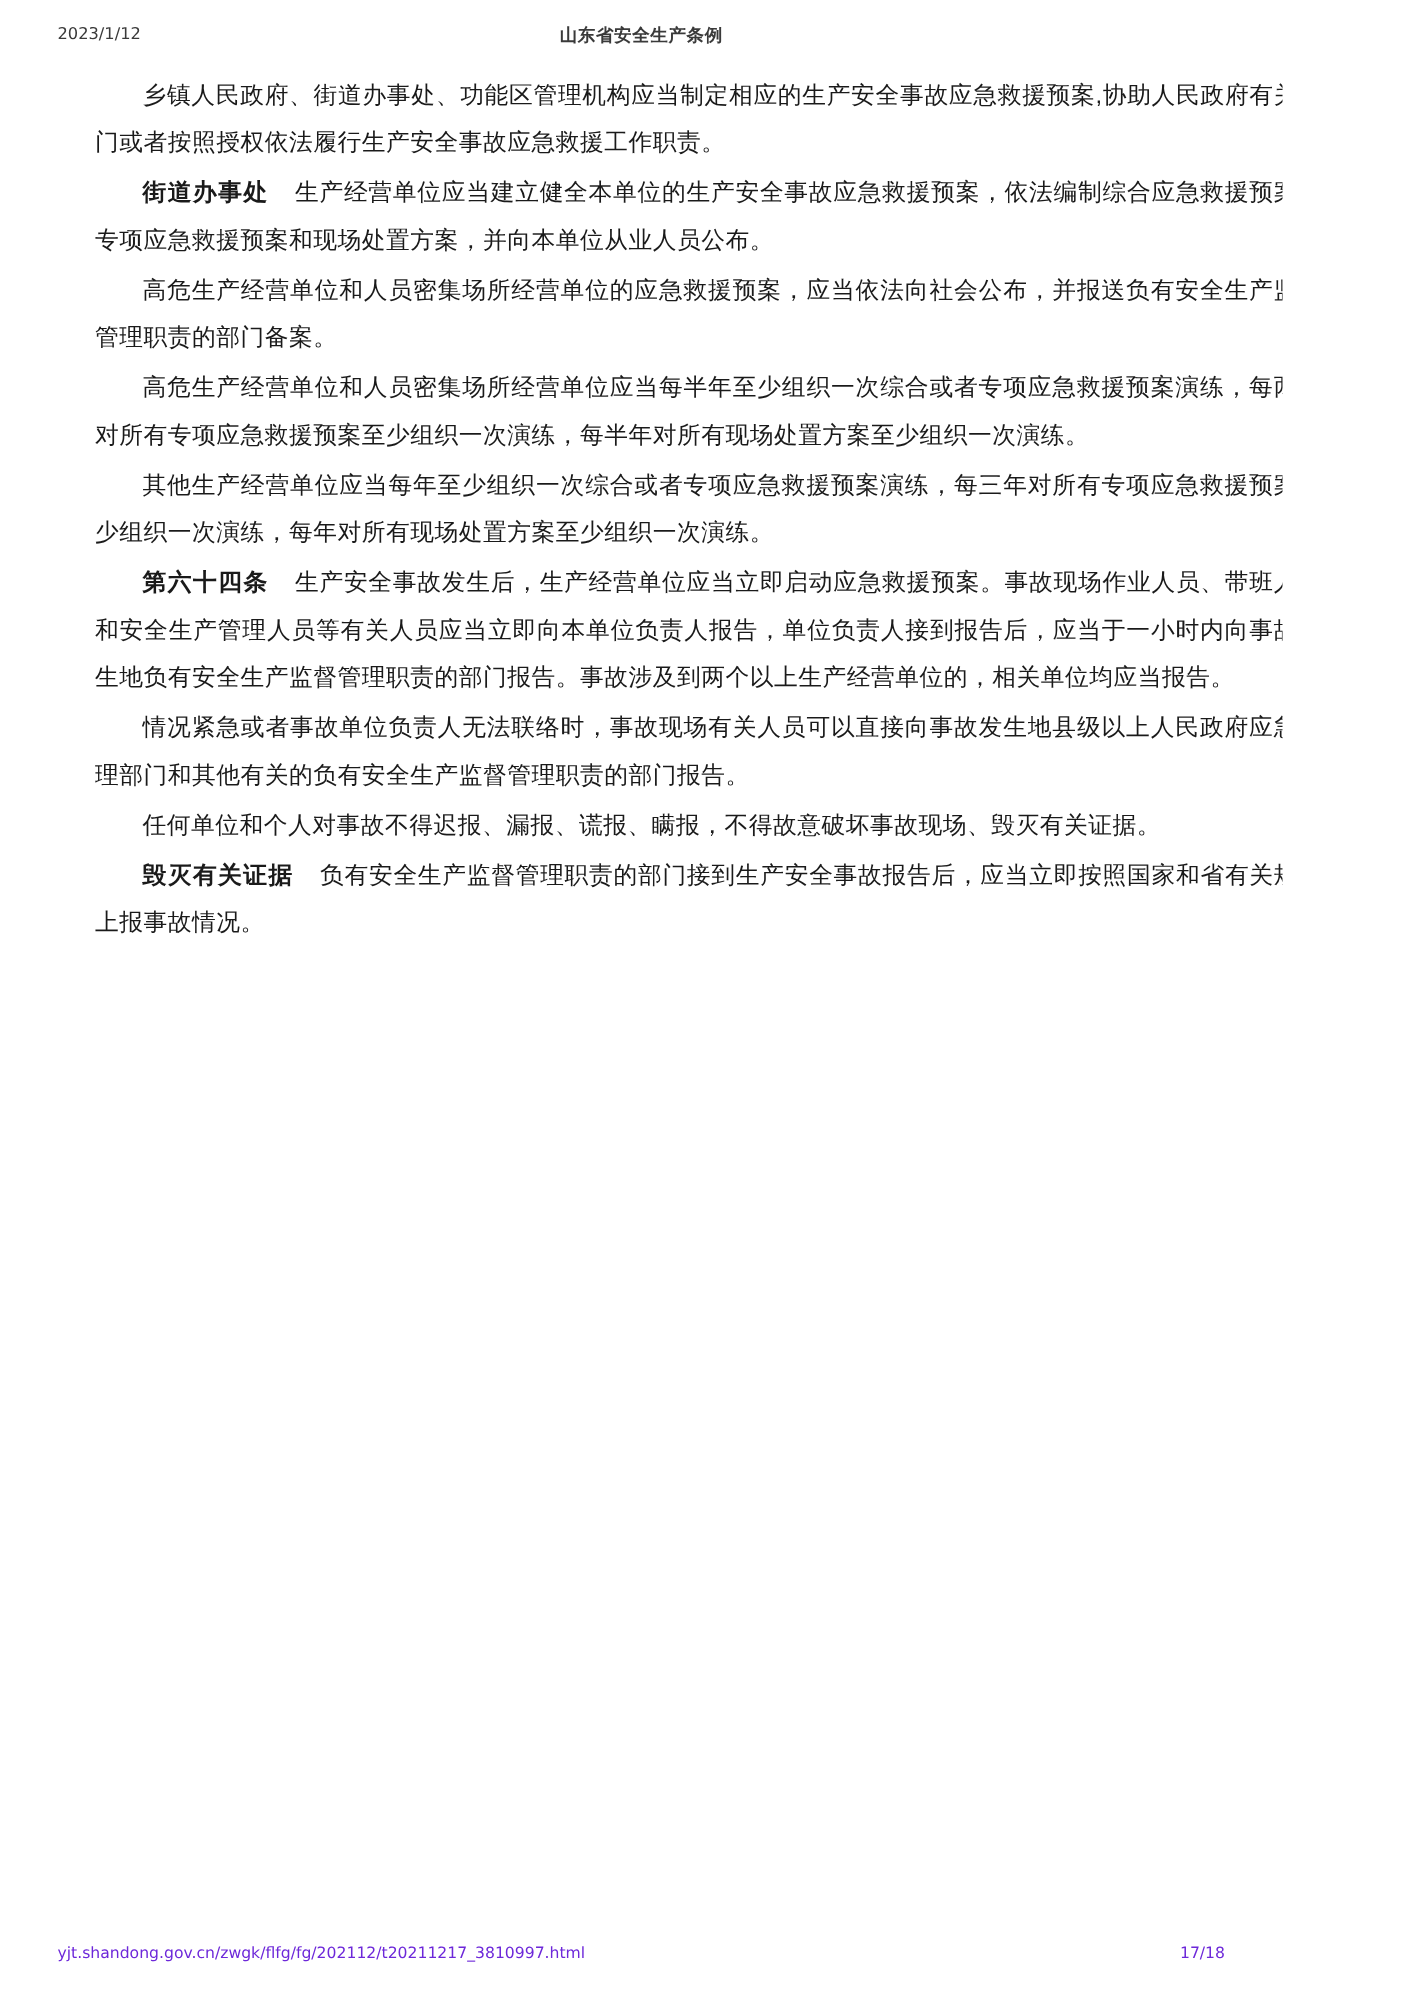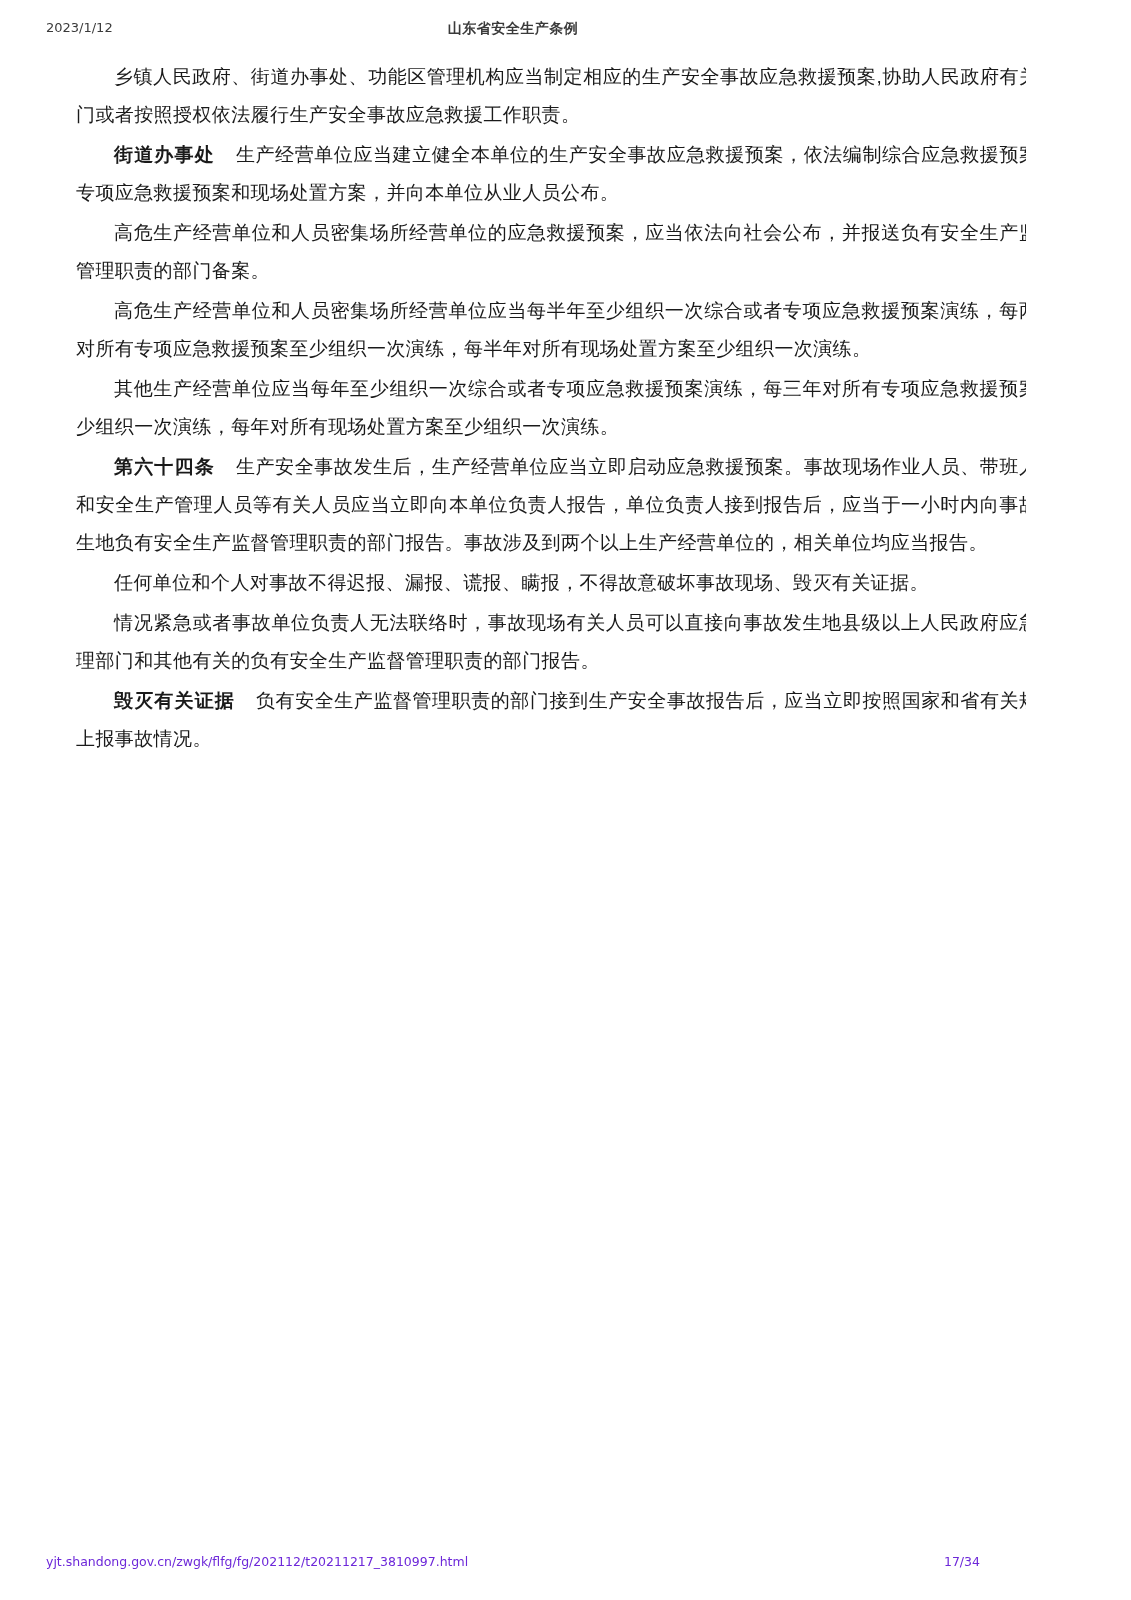--- a/index.html
+++ b/index.html
@@ -121,31 +121,31 @@
 
     <p class="para">
       <span>其他生产经营单位应当每年至少组织一次综合或者专项应急救援预案演练，每三年对所有专项应急救援预案至少组织一次演练，每年对所有现场处置方案至少组织一次演练。</span>
     </p>
 
     <p class="para">
       <span class="artno">第六十四条</span><span class="gap"></span><span>生产安全事故发生后，生产经营单位应当立即启动应急救援预案。事故现场作业人员、带班人员和安全生产管理人员等有关人员应当立即向本单位负责人报告，单位负责人接到报告后，应当于一小时内向事故发生地负有安全生产监督管理职责的部门报告。事故涉及到两个以上生产经营单位的，相关单位均应当报告。</span>
     </p>
 
     <p class="para">
-      <span>任何单位和个人对事故不得迟报、漏报、谎报、瞒报，不得故意破坏事故现场、毁灭有关证据。</span>
+      <span>情况紧急或者事故单位负责人无法联络时，事故现场有关人员可以直接向事故发生地县级以上人民政府应急管理部门和其他有关的负有安全生产监督管理职责的部门报告。</span>
     </p>
 
     <p class="para">
-      <span>情况紧急或者事故单位负责人无法联络时，事故现场有关人员可以直接向事故发生地县级以上人民政府应急管理部门和其他有关的负有安全生产监督管理职责的部门报告。</span>
+      <span>任何单位和个人对事故不得迟报、漏报、谎报、瞒报，不得故意破坏事故现场、毁灭有关证据。</span>
     </p>
 
     <p class="para">
       <span class="artno">毁灭有关证据</span><span class="gap"></span><span>负有安全生产监督管理职责的部门接到生产安全事故报告后，应当立即按照国家和省有关规定上报事故情况。</span>
     </p>
 
   </div>
 
   <div class="footer">
     <span class="url">yjt.shandong.gov.cn/zwgk/flfg/fg/202112/t20211217_3810997.html</span>
-    <span class="pageno">17/34</span>
+    <span class="pageno">17/18</span>
   </div>
 
 </div>
 
 </body></html>

